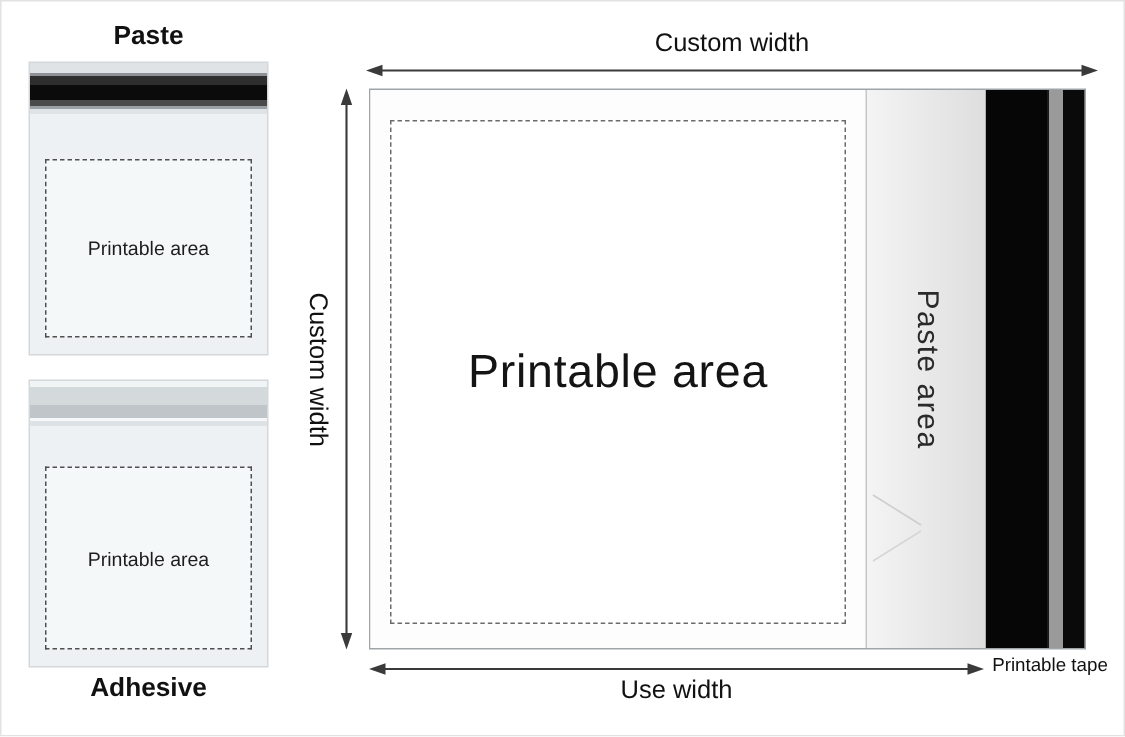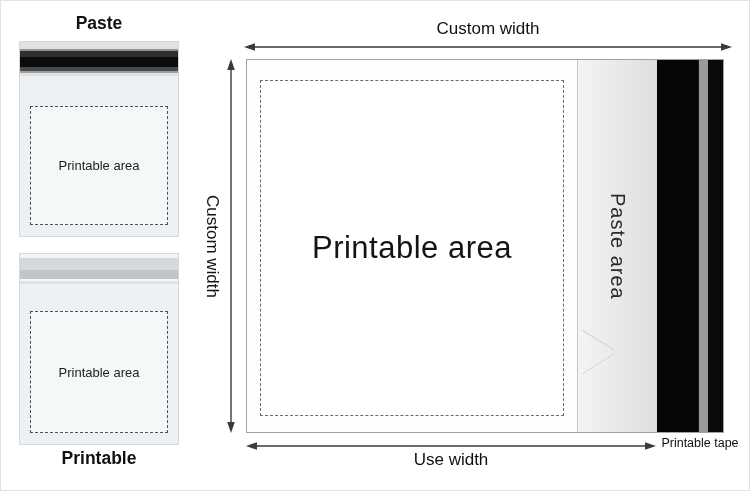--- a/index.html
+++ b/index.html
@@ -144,21 +144,21 @@
   </div>
 
   <div class="thumb thumb-positive">
     <div class="flap"></div>
     <div class="thumb-body">
       <div class="thumb-dashed">
         <span>Printable area</span>
       </div>
     </div>
   </div>
-  <div class="thumb-title title-positive">Printable</div>
+  <div class="thumb-title title-positive">Adhesive</div>
 
   <div class="dim-label label-custom-length">Custom width</div>
   <svg class="arrow arrow-top" width="488" height="12" viewBox="0 0 488 12">
     <line x1="9" y1="6" x2="479" y2="6" stroke="#3a3a3a" stroke-width="1.4"></line>
     <polygon points="0,6 11,2.2 11,9.8" fill="#3a3a3a"></polygon>
     <polygon points="488,6 477,2.2 477,9.8" fill="#3a3a3a"></polygon>
   </svg>
 
   <div class="label-custom-width">
     <span>Custom width</span>

